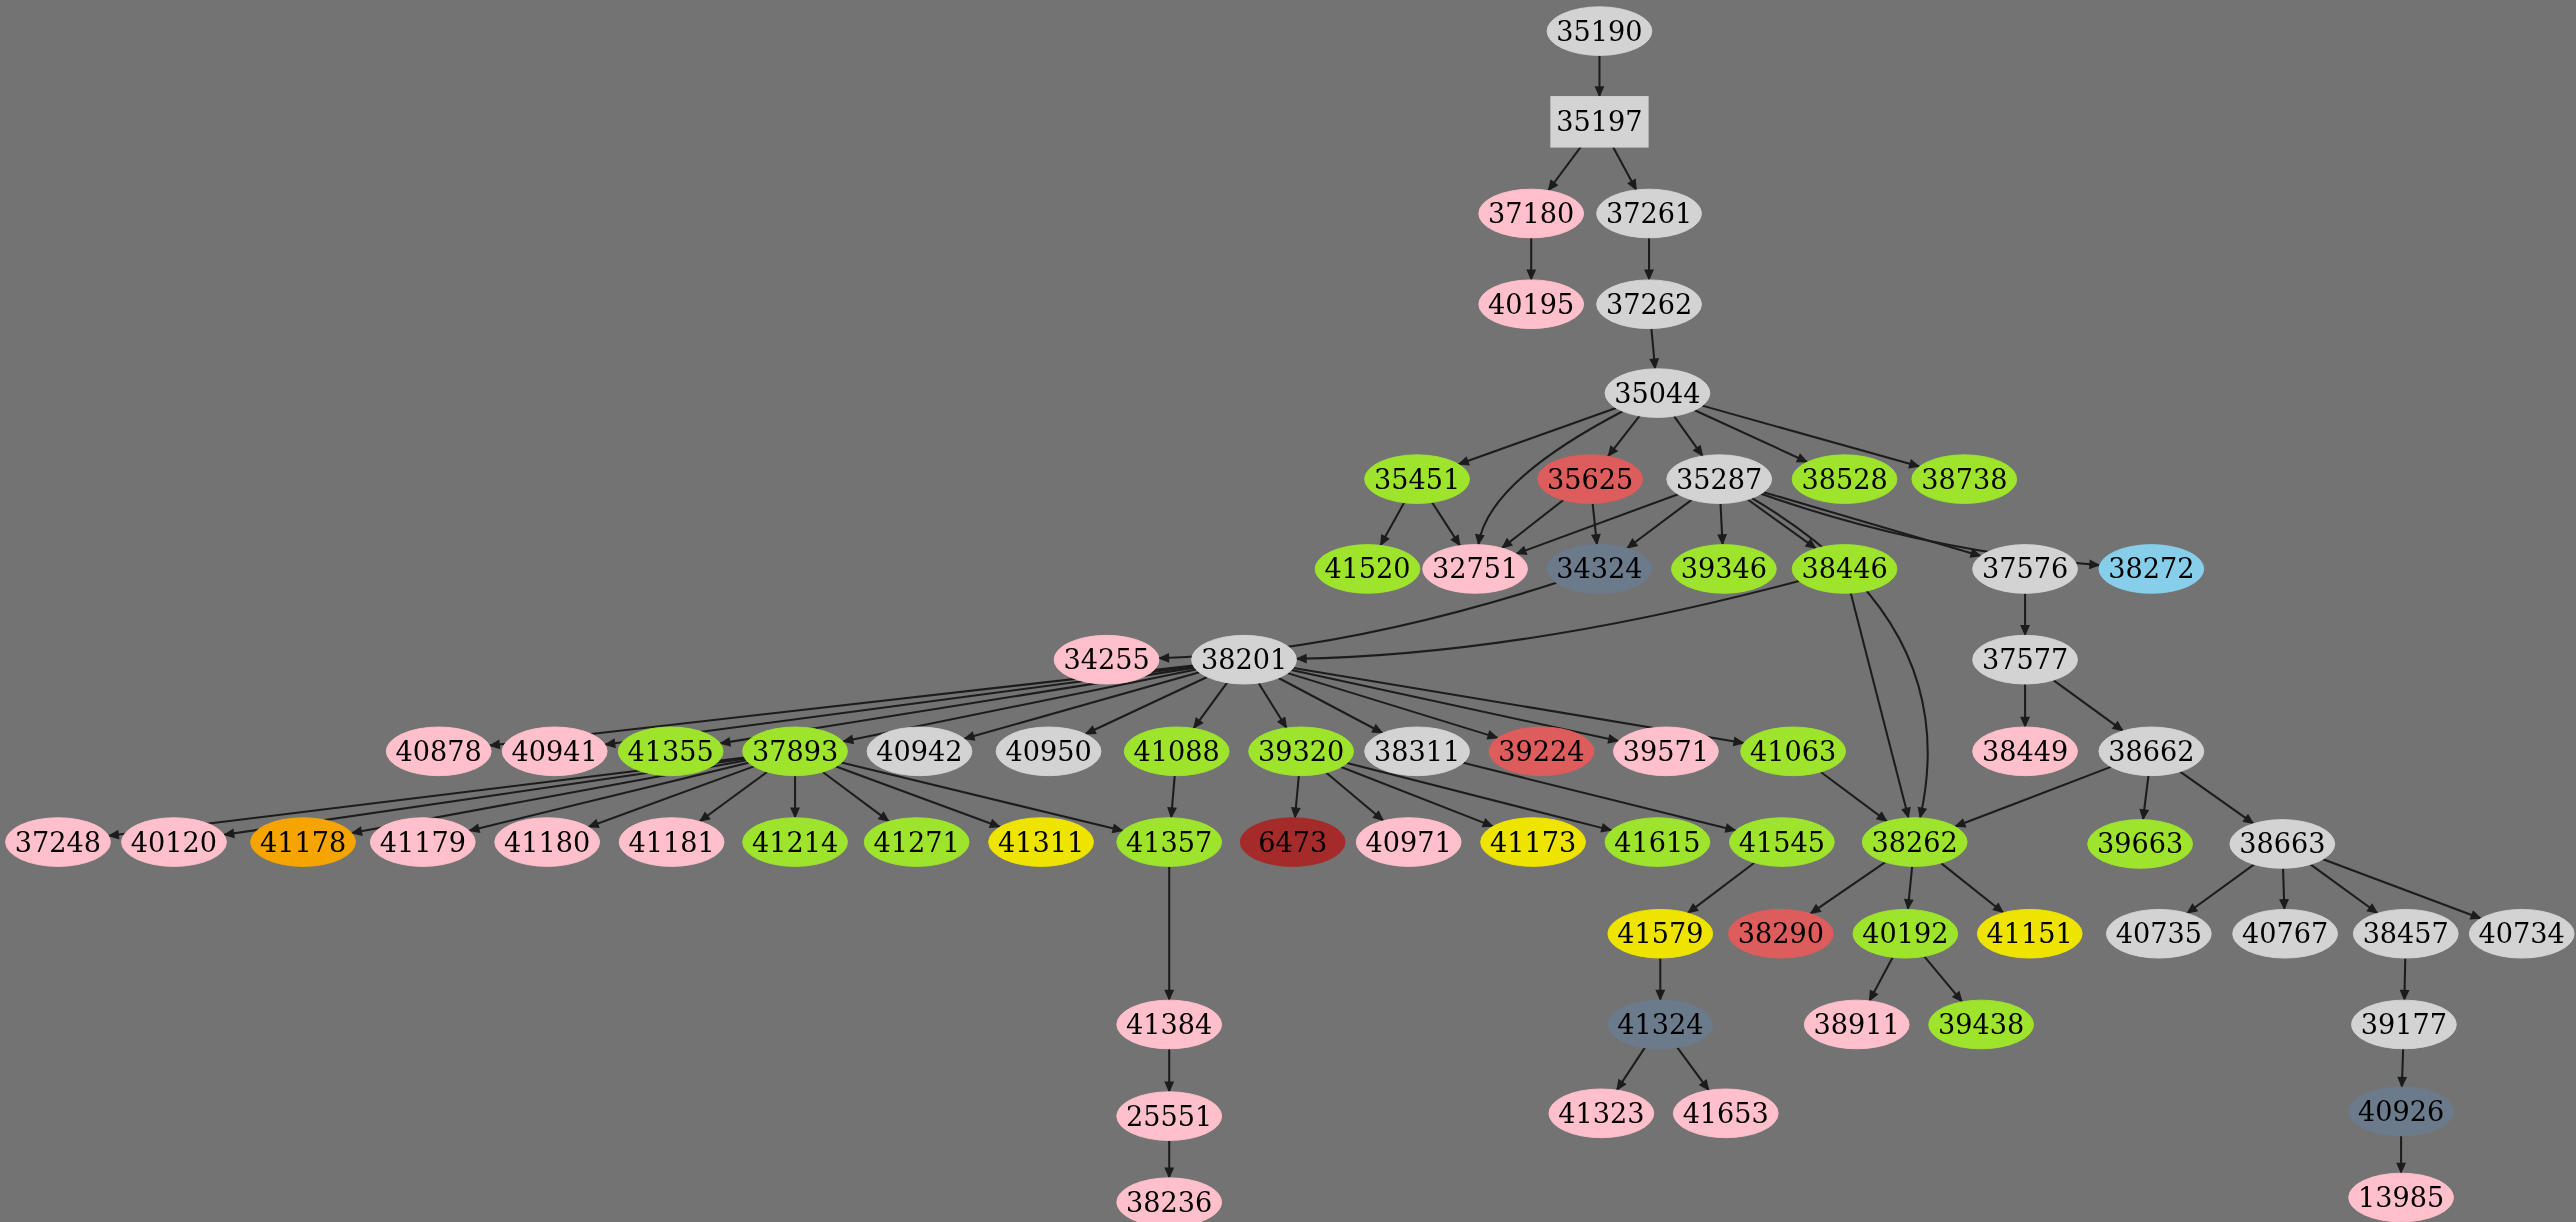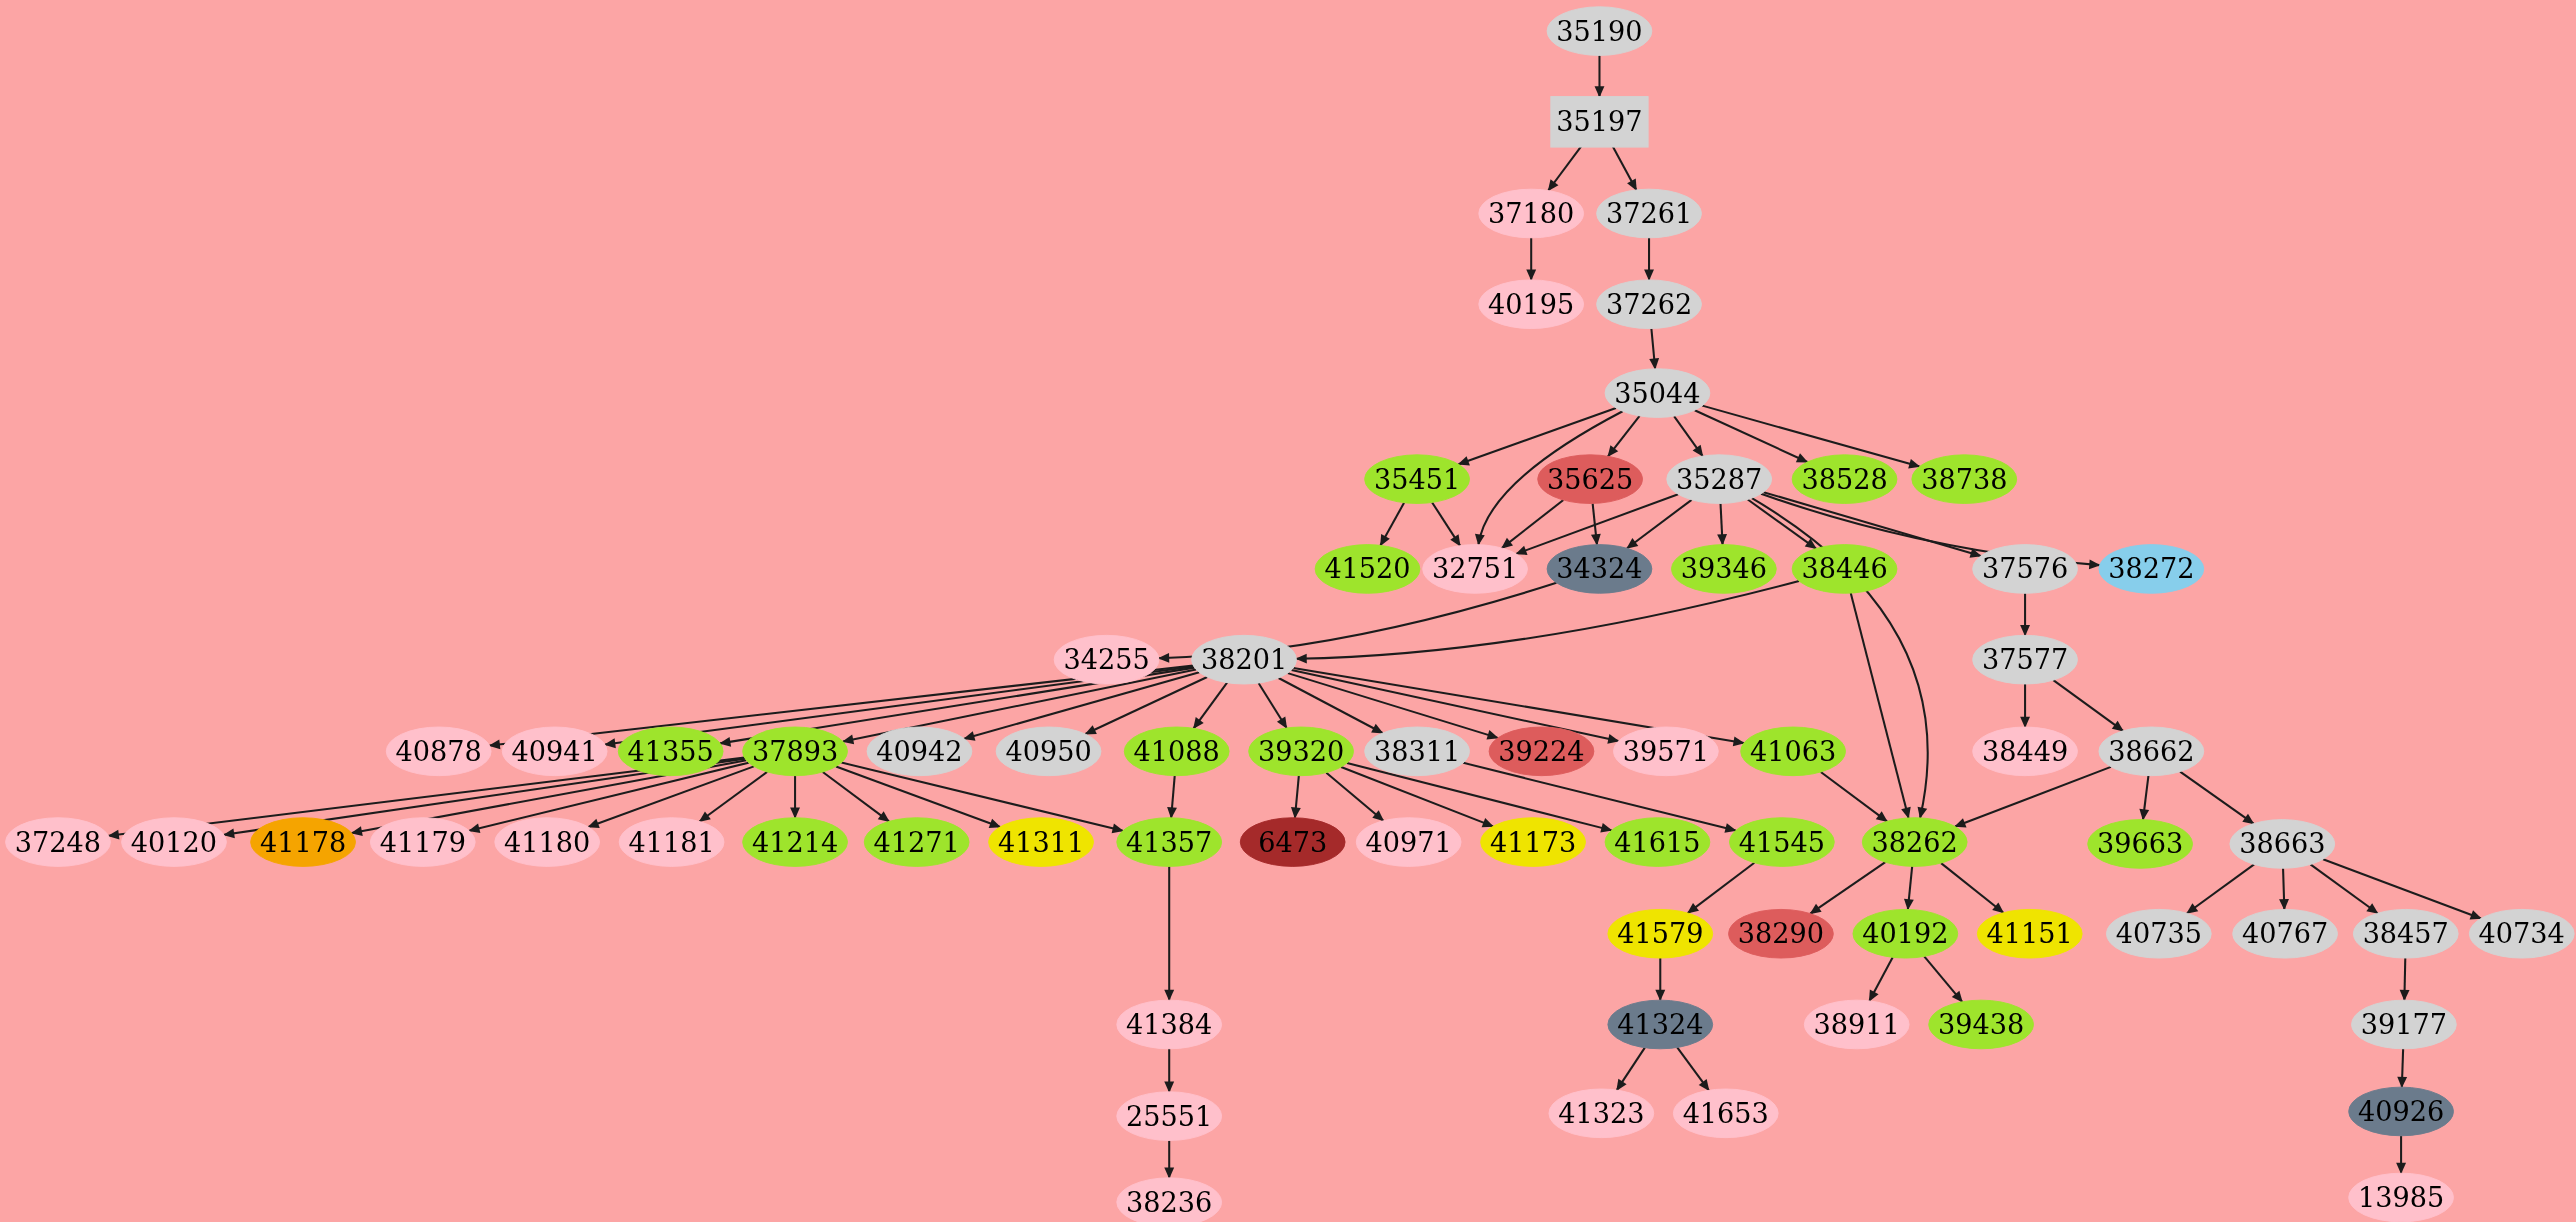--- a/index.html
+++ b/index.html
@@ -1,20 +1,20 @@
 <!DOCTYPE html>
 <html style="font-size:15px"><head>
 <meta charset="utf-8">
 <style>
   html, body { margin: 0; padding: 0; background: #ffffff; }
   #stage {
     position: relative;
     width: 2576px;
     height: 1223px;
-    background: #fca5a5;
+    background: #737373;
     font-family: "DejaVu Serif", "Liberation Serif", serif;
   }
   #graph-svg { display: block; }
   .node-label {
     font-family: "DejaVu Serif", "Liberation Serif", serif;
     font-size: 29px;
     fill: #000000;
   }
   .edge-path { fill: none; }
 </style>

